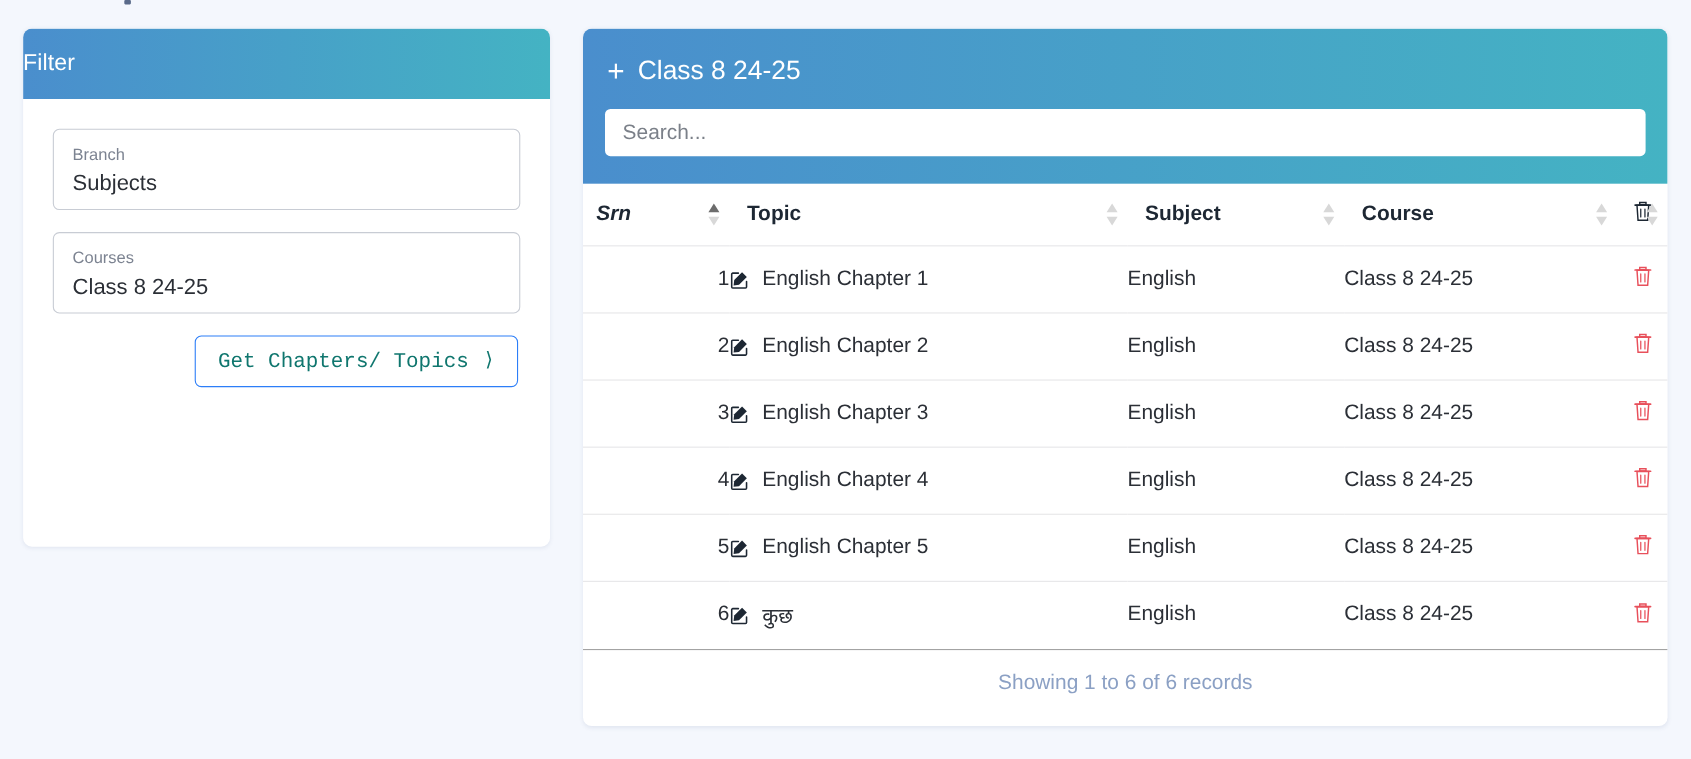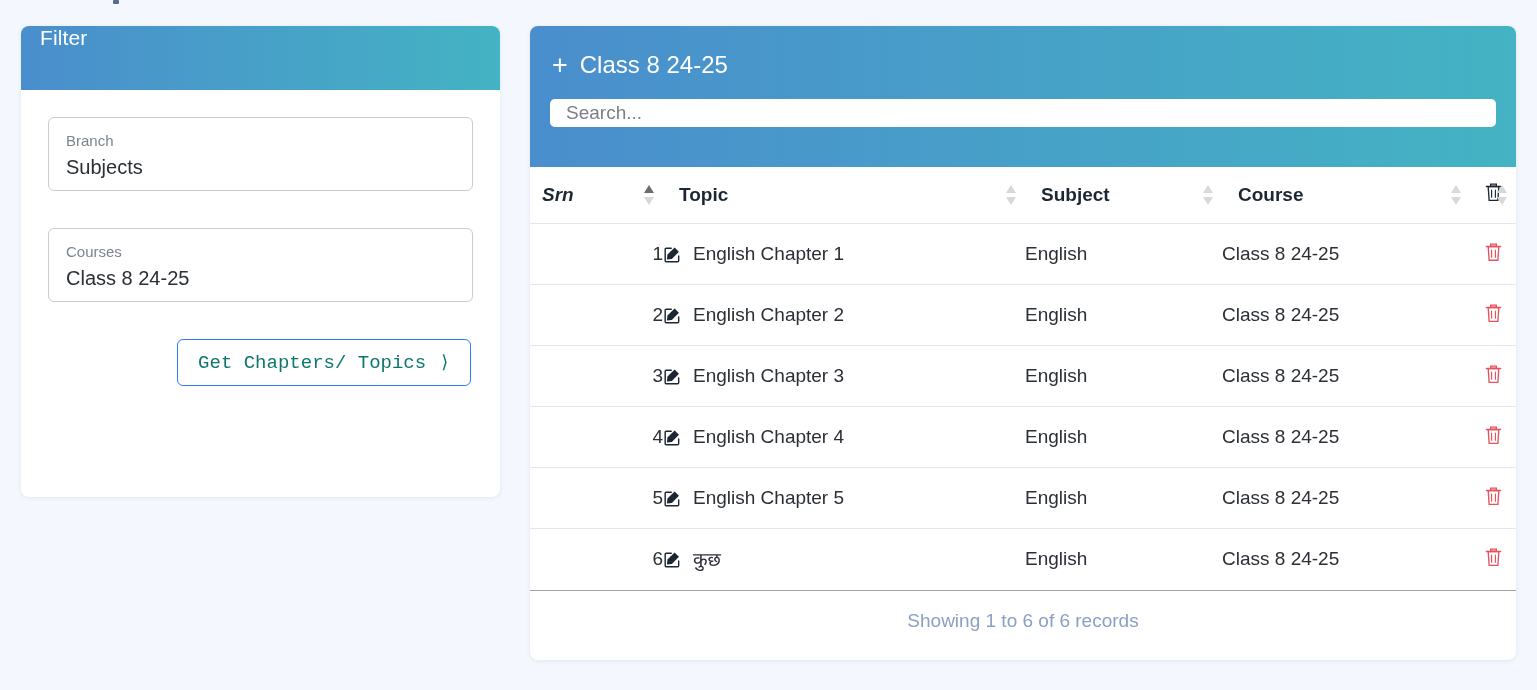--- a/index.html
+++ b/index.html
@@ -40,41 +40,40 @@
     background: #ffffff;
     border-radius: 8px;
     box-shadow: 0 1px 4px rgba(60, 80, 130, 0.10);
     overflow: hidden;
   }
 
   .filter-head {
     height: 64px;
     background: linear-gradient(90deg, #4a8ecd 0%, #44b3c3 100%);
     display: flex;
-    align-items: flex-start;
-    padding-left: 19px;
+    align-items: center;
   }
 
   .filter-head-title {
     color: #ffffff;
     font-size: 21px;
     font-weight: 400;
     letter-spacing: 0.1px;
   }
 
   .filter-body {
     padding: 27px 27px 0 27px;
   }
 
   .float-field {
     position: relative;
     height: 74px;
     border: 1px solid #c8ccd4;
     border-radius: 6px;
-    margin-bottom: 37px;
+    margin-bottom: 20px;
     padding: 12px 17px 0 17px;
     background: #ffffff;
   }
 
   .float-label {
     display: block;
     font-size: 15px;
     color: #7c8391;
     line-height: 21px;
     margin-bottom: 3px;
@@ -142,21 +141,21 @@
   .plus-icon {
     font-size: 27px;
     line-height: 24px;
     font-weight: 300;
     display: inline-block;
   }
 
   .search-wrap { margin-top: 20px; }
   .search-input {
     width: 100%;
-    height: 28px;
+    height: 43px;
     border: none;
     border-radius: 5px;
     background: #ffffff;
     font-size: 19px;
     font-family: "Liberation Sans", sans-serif;
     color: #33373d;
     padding: 0 16px;
     outline: none;
   }
   .search-input::placeholder { color: #7b8089; }

